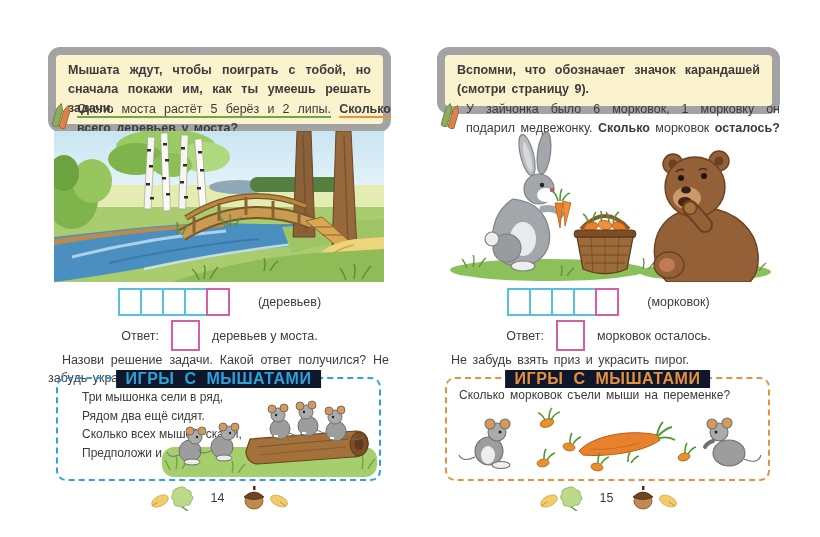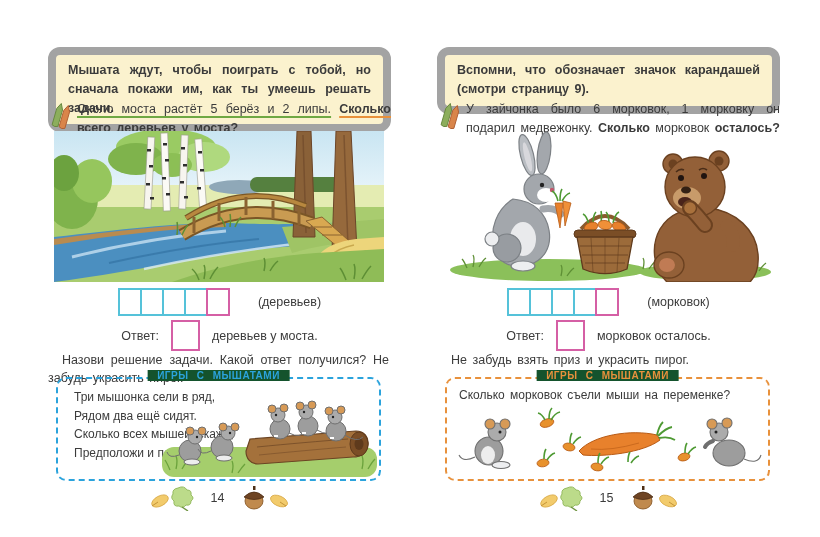--- a/index.html
+++ b/index.html
@@ -44,24 +44,24 @@
     display:flex; justify-content:center; align-items:center; gap:12px; font-size:12.5px; }
   .answer-box { width:25px; height:27px; border:2px solid #D55FA5; background:#fff; }
 
   .note { position:absolute; top:304px; left:0; right:2px; font-size:12.5px;
     line-height:1.45; text-align:justify; text-indent:14px; word-spacing:2px; }
 
   .games { position:absolute; top:330px; left:8px; right:10px; height:100px;
     border:2px dashed #2BA3DC; border-radius:10px; }
   #page-right .games { border-color:#E8913C; }
   .games-title { position:absolute; top:-9px; left:50%; transform:translateX(-50%);
-    background:#14532d; padding:0 10px; font-weight:bold; font-size:10px;
+    background:#0f172a; padding:0 10px; font-weight:bold; font-size:16px;
     letter-spacing:0.5px; word-spacing:5px; color:#2BA3DC; white-space:nowrap; }
   #page-right .games-title { color:#E8913C; }
-  .poem { position:absolute; top:9px; left:16px; font-size:12px; line-height:1.55; }
+  .poem { position:absolute; top:9px; left:24px; font-size:12px; line-height:1.55; }
   .games-q { position:absolute; top:9px; left:12px; right:10px; font-size:12px; word-spacing:2px; }
   .games-illus-left  { position:absolute; right:2px; bottom:2px; width:215px; height:88px; }
   .games-illus-right { position:absolute; left:4px; bottom:4px; width:312px; height:70px; }
 
   .footer { position:absolute; top:438px; left:0; right:0;
     display:flex; justify-content:center; align-items:center; gap:17px; }
   .page-number { font-size:12.5px; }
 </style>
 </head>
 <body>

